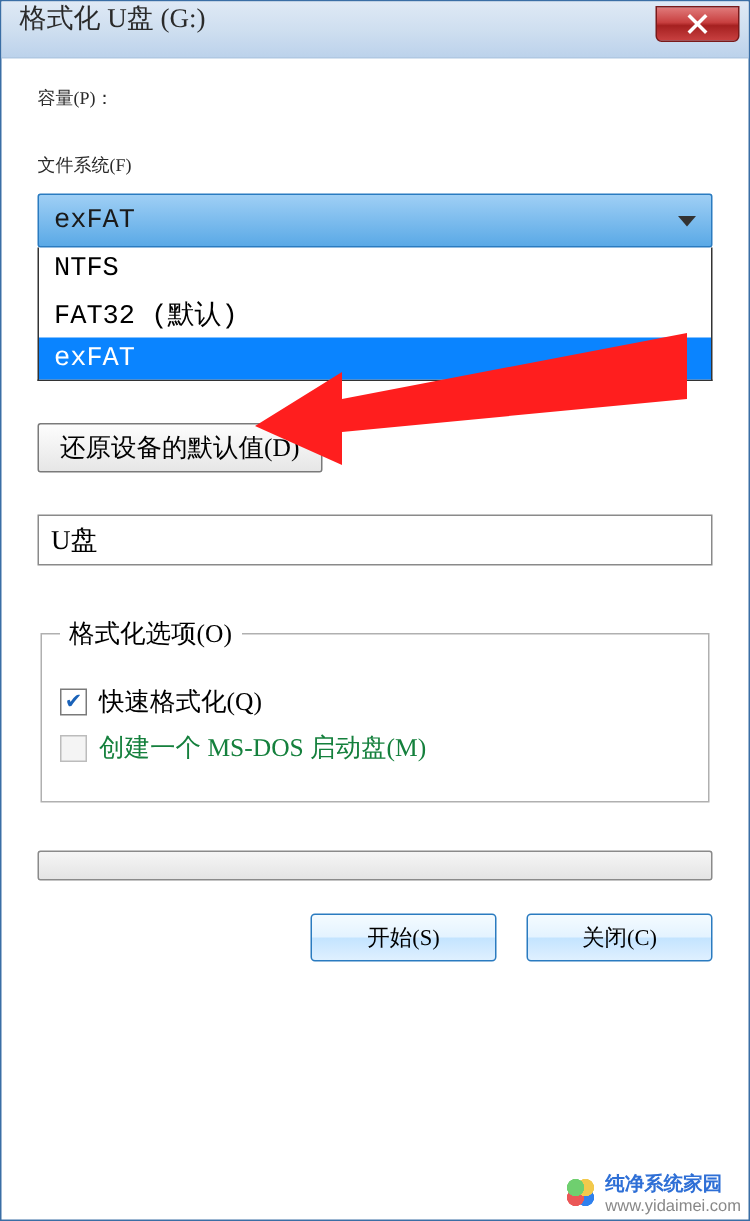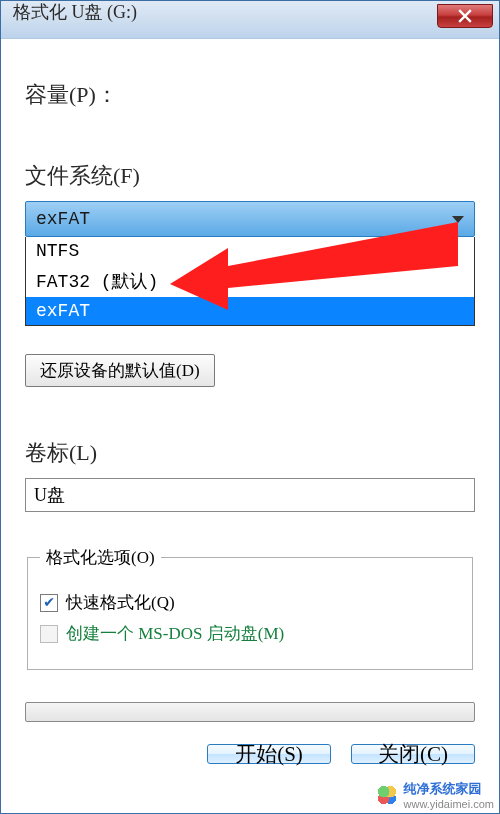--- a/index.html
+++ b/index.html
@@ -45,25 +45,24 @@
     display: flex;
     align-items: center;
     justify-content: center;
     cursor: pointer;
   }
   .close-btn svg { width: 14px; height: 14px; }
   .content {
     padding: 18px 24px 10px 24px;
   }
   .label {
-    font-size: 22px;
+    font-size: 12px;
     color: #2a2a2a;
     margin-bottom: 10px;
     font-family: "SimSun", serif;
-    margin-top: 23px;
   }
   .dropdown {
     width: 100%;
     height: 36px;
     border: 1px solid #8a8a8a;
     border-radius: 2px;
     background: linear-gradient(to bottom, #fdfdfd, #ebebeb);
     display: flex;
     align-items: center;
     padding: 0 10px;
@@ -159,27 +158,27 @@
     margin-top: 32px;
   }
   .button-row {
     display: flex;
     justify-content: flex-end;
     gap: 20px;
     margin-top: 22px;
   }
   .btn {
     width: 124px;
-    height: 20px;
+    height: 32px;
     border: 1px solid #2a7bc0;
     border-radius: 3px;
     background: linear-gradient(to bottom, #f4fbff 0%, #e4f3ff 48%, #c4e4ff 52%, #dff0ff 100%);
     cursor: pointer;
     font-family: "SimSun", serif;
-    font-size: 21px;
+    font-size: 15px;
     display: flex;
     align-items: center;
     justify-content: center;
   }
   .watermark {
     position: absolute;
     right: 6px;
     bottom: 4px;
     display: flex;
     align-items: center;
@@ -233,21 +232,20 @@
       <div class="dropdown-option">FAT32 (默认)</div>
       <div class="dropdown-option selected">exFAT</div>
     </div>
 
     <div class="spacer-md"></div>
 
     <div class="restore-btn">还原设备的默认值(D)</div>
 
     <div class="spacer-md"></div>
 
-    <div class="label">卷标(L)</div>
     <input class="text-input" type="text" value="U盘" style="">
 
     <div class="spacer-sm"></div>
 
     <fieldset class="fieldset">
       <legend class="fieldset-legend">格式化选项(O)</legend>
       <div class="checkbox-row">
         <span class="cb">✔</span>
         <span>快速格式化(Q)</span>
       </div>

